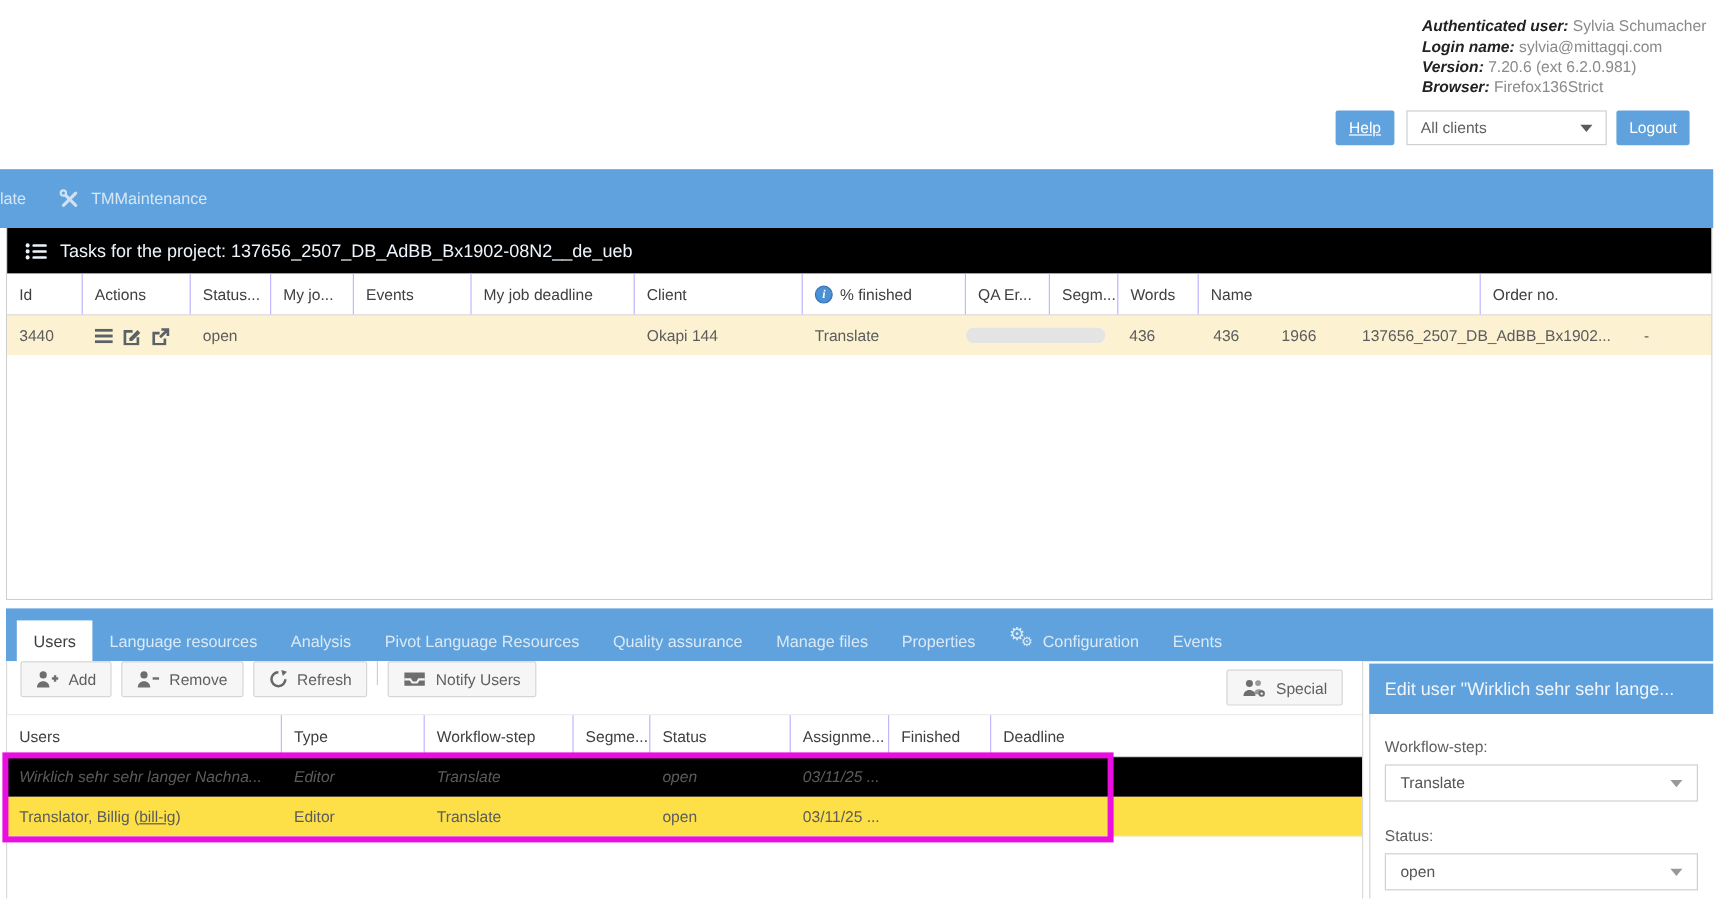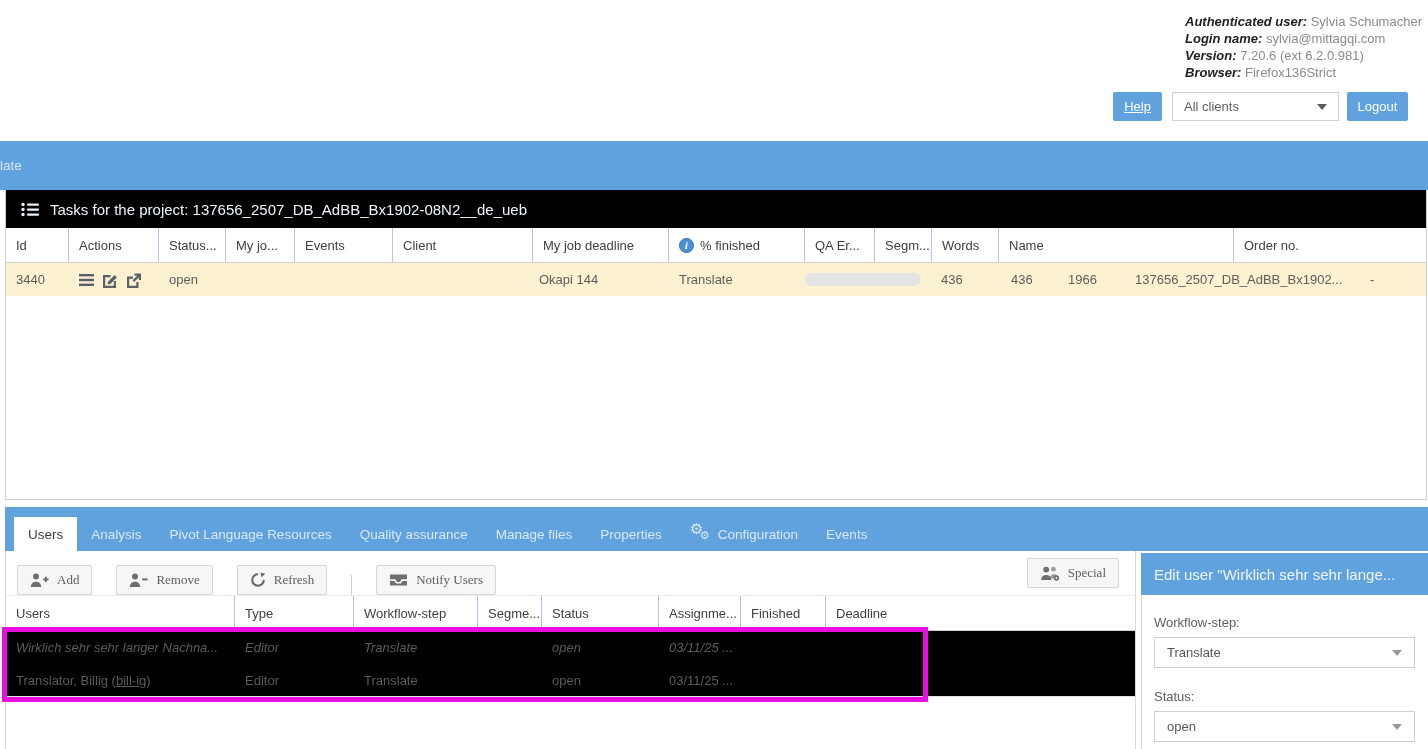--- a/index.html
+++ b/index.html
@@ -60,32 +60,32 @@
   .tab{height:34px;display:flex;align-items:center;padding:0 14px;color:#d9e9f7;font-size:13.5px;
             cursor:pointer;gap:5px;white-space:nowrap;}
   .tab.active{background:#fff;color:#404040;}
   .tab-gears{position:relative;width:23px;height:20px;display:inline-block;}
   .gear1{position:absolute;left:0;top:-3px;font-size:15px;line-height:15px;}
   .gear2{position:absolute;left:10px;top:6px;font-size:11px;line-height:11px;}
 
   
   .users-area{position:absolute;left:5px;top:551px;width:1131px;height:198px;background:#fff;
             border-left:1px solid #d9d9d9;border-right:1px solid #d9d9d9;box-sizing:border-box;}
-  .users-toolbar{position:relative;height:44px;display:flex;align-items:flex-end;gap:24px;padding-left:11px;font-family:Liberation Serif, serif;}
+  .users-toolbar{position:relative;height:44px;display:flex;align-items:flex-start;gap:8px;padding-left:11px;}
   .tb-btn{height:30px;display:flex;align-items:center;gap:8px;padding:0 12px;background:#f6f6f6;
             border:1px solid #d6d6d6;border-radius:2px;color:#5f5f5f;cursor:pointer;box-sizing:border-box;
             font-size:13px;white-space:nowrap;}
   .tb-sep{width:1px;height:20px;background:#cfcfcf;}
   #special-btn{position:absolute;right:16px;top:7px;}
 
   .u-header{display:flex;height:36px;border-top:1px solid #ececec;border-bottom:1px solid #d0d0d0;
             box-sizing:border-box;background:#fff;}
   .u-row{display:flex;height:33px;cursor:pointer;}
   .u-row.sel{background:#000000;font-style:italic;}
-  .u-row.alt{background:#000000;border-bottom:1px solid #e2e2e2;box-sizing:border-box;}
+  .u-row.alt{background:#fde047;border-bottom:1px solid #e2e2e2;box-sizing:border-box;}
   .cu0{width:229px;} .cu1{width:119px;} .cu2{width:124px;} .cu3{width:64px;} .cu4{width:117px;}
   .cu5{width:82px;} .cu6{width:85px;} .cu7{flex:1;border-right:none;}
   .cell .link{text-decoration:underline;cursor:pointer;}
 
   .highlight-box{position:absolute;left:2px;top:627px;width:926px;height:75px;border:5px solid #ea0ee0;
             box-sizing:border-box;pointer-events:none;z-index:9;}
 
   
   .edit-panel{position:absolute;left:1141px;top:553px;width:287px;height:196px;box-sizing:border-box;background:#fff;}
   .edit-header{height:42px;background:#5fa2dd;color:#f0f6fc;font-size:15px;display:flex;align-items:center;
@@ -113,42 +113,53 @@
   <div class="client-combo">
     <span>All clients</span>
     <span class="arrow-down"></span>
   </div>
   <button class="btn-blue" id="logout-btn">Logout</button>
 
   <div class="main-toolbar">
     <div class="menu-item" id="menu-trunc">
       <span>late</span>
     </div>
+    <div class="menu-item" id="menu-tmm">
+      <svg width="20" height="20" viewBox="0 0 20 20">
+        <g fill="#cfe2f4">
+          <rect x="8.7" y="1.5" width="2.6" height="17" rx="1.3" transform="rotate(45 10 10)"></rect>
+          <rect x="8.7" y="1.5" width="2.6" height="17" rx="1.3" transform="rotate(-45 10 10)"></rect>
+          <circle cx="4.8" cy="4.8" r="3.1"></circle>
+        </g>
+        <circle cx="4.8" cy="4.8" r="1.3" fill="#5fa2dd"></circle>
+      </svg>
+      <span>TMMaintenance</span>
+    </div>
   </div>
 
   <div class="tasks-panel">
     <div class="panel-header">
       <svg width="19" height="15" viewBox="0 0 19 15" fill="#eaf3fb">
         <circle cx="2" cy="2.5" r="1.7"></circle>
           <rect x="6" y="1.5" width="12" height="2.2" rx="1"></rect>
         <circle cx="2" cy="7.5" r="1.7"></circle>
           <rect x="6" y="6.5" width="12" height="2.2" rx="1"></rect>
         <circle cx="2" cy="12.5" r="1.7"></circle>
           <rect x="6" y="11.5" width="12" height="2.2" rx="1"></rect>
       </svg>
       <span>Tasks for the project: 137656_2507_DB_AdBB_Bx1902-08N2__de_ueb</span>
     </div>
     <div class="t-header">
       <div class="hcell ct0">Id</div>
       <div class="hcell ct1">Actions</div>
       <div class="hcell ct2">Status...</div>
       <div class="hcell ct3">My jo...</div>
       <div class="hcell ct4">Events</div>
+      <div class="hcell ct5">My job deadline</div>
       <div class="hcell ct6">Client</div>
-      <div class="hcell ct5">My job deadline</div>
       <div class="hcell ct8">
         <span class="info-badge">i</span>
         <span>% finished</span>
       </div>
       <div class="hcell ct9">QA Er...</div>
       <div class="hcell ct10">Segm...</div>
       <div class="hcell ct11">Words</div>
       <div class="hcell ct12">Name</div>
       <div class="hcell ct13">Order no.</div>
     </div>
@@ -188,20 +199,21 @@
       <div class="cell ct10">436</div>
       <div class="cell ct11">1966</div>
       <div class="cell ct12">137656_2507_DB_AdBB_Bx1902...</div>
       <div class="cell ct13">-</div>
     </div>
     <div class="filler"></div>
   </div>
 
   <div class="tab-bar">
     <div class="tab active">Users</div>
+    <div class="tab">Language resources</div>
     <div class="tab">Analysis</div>
     <div class="tab">Pivot Language Resources</div>
     <div class="tab">Quality assurance</div>
     <div class="tab">Manage files</div>
     <div class="tab">Properties</div>
     <div class="tab">
       <span class="tab-gears">
           <span class="gear1">⚙</span>
           <span class="gear2">⚙</span>
         </span>

